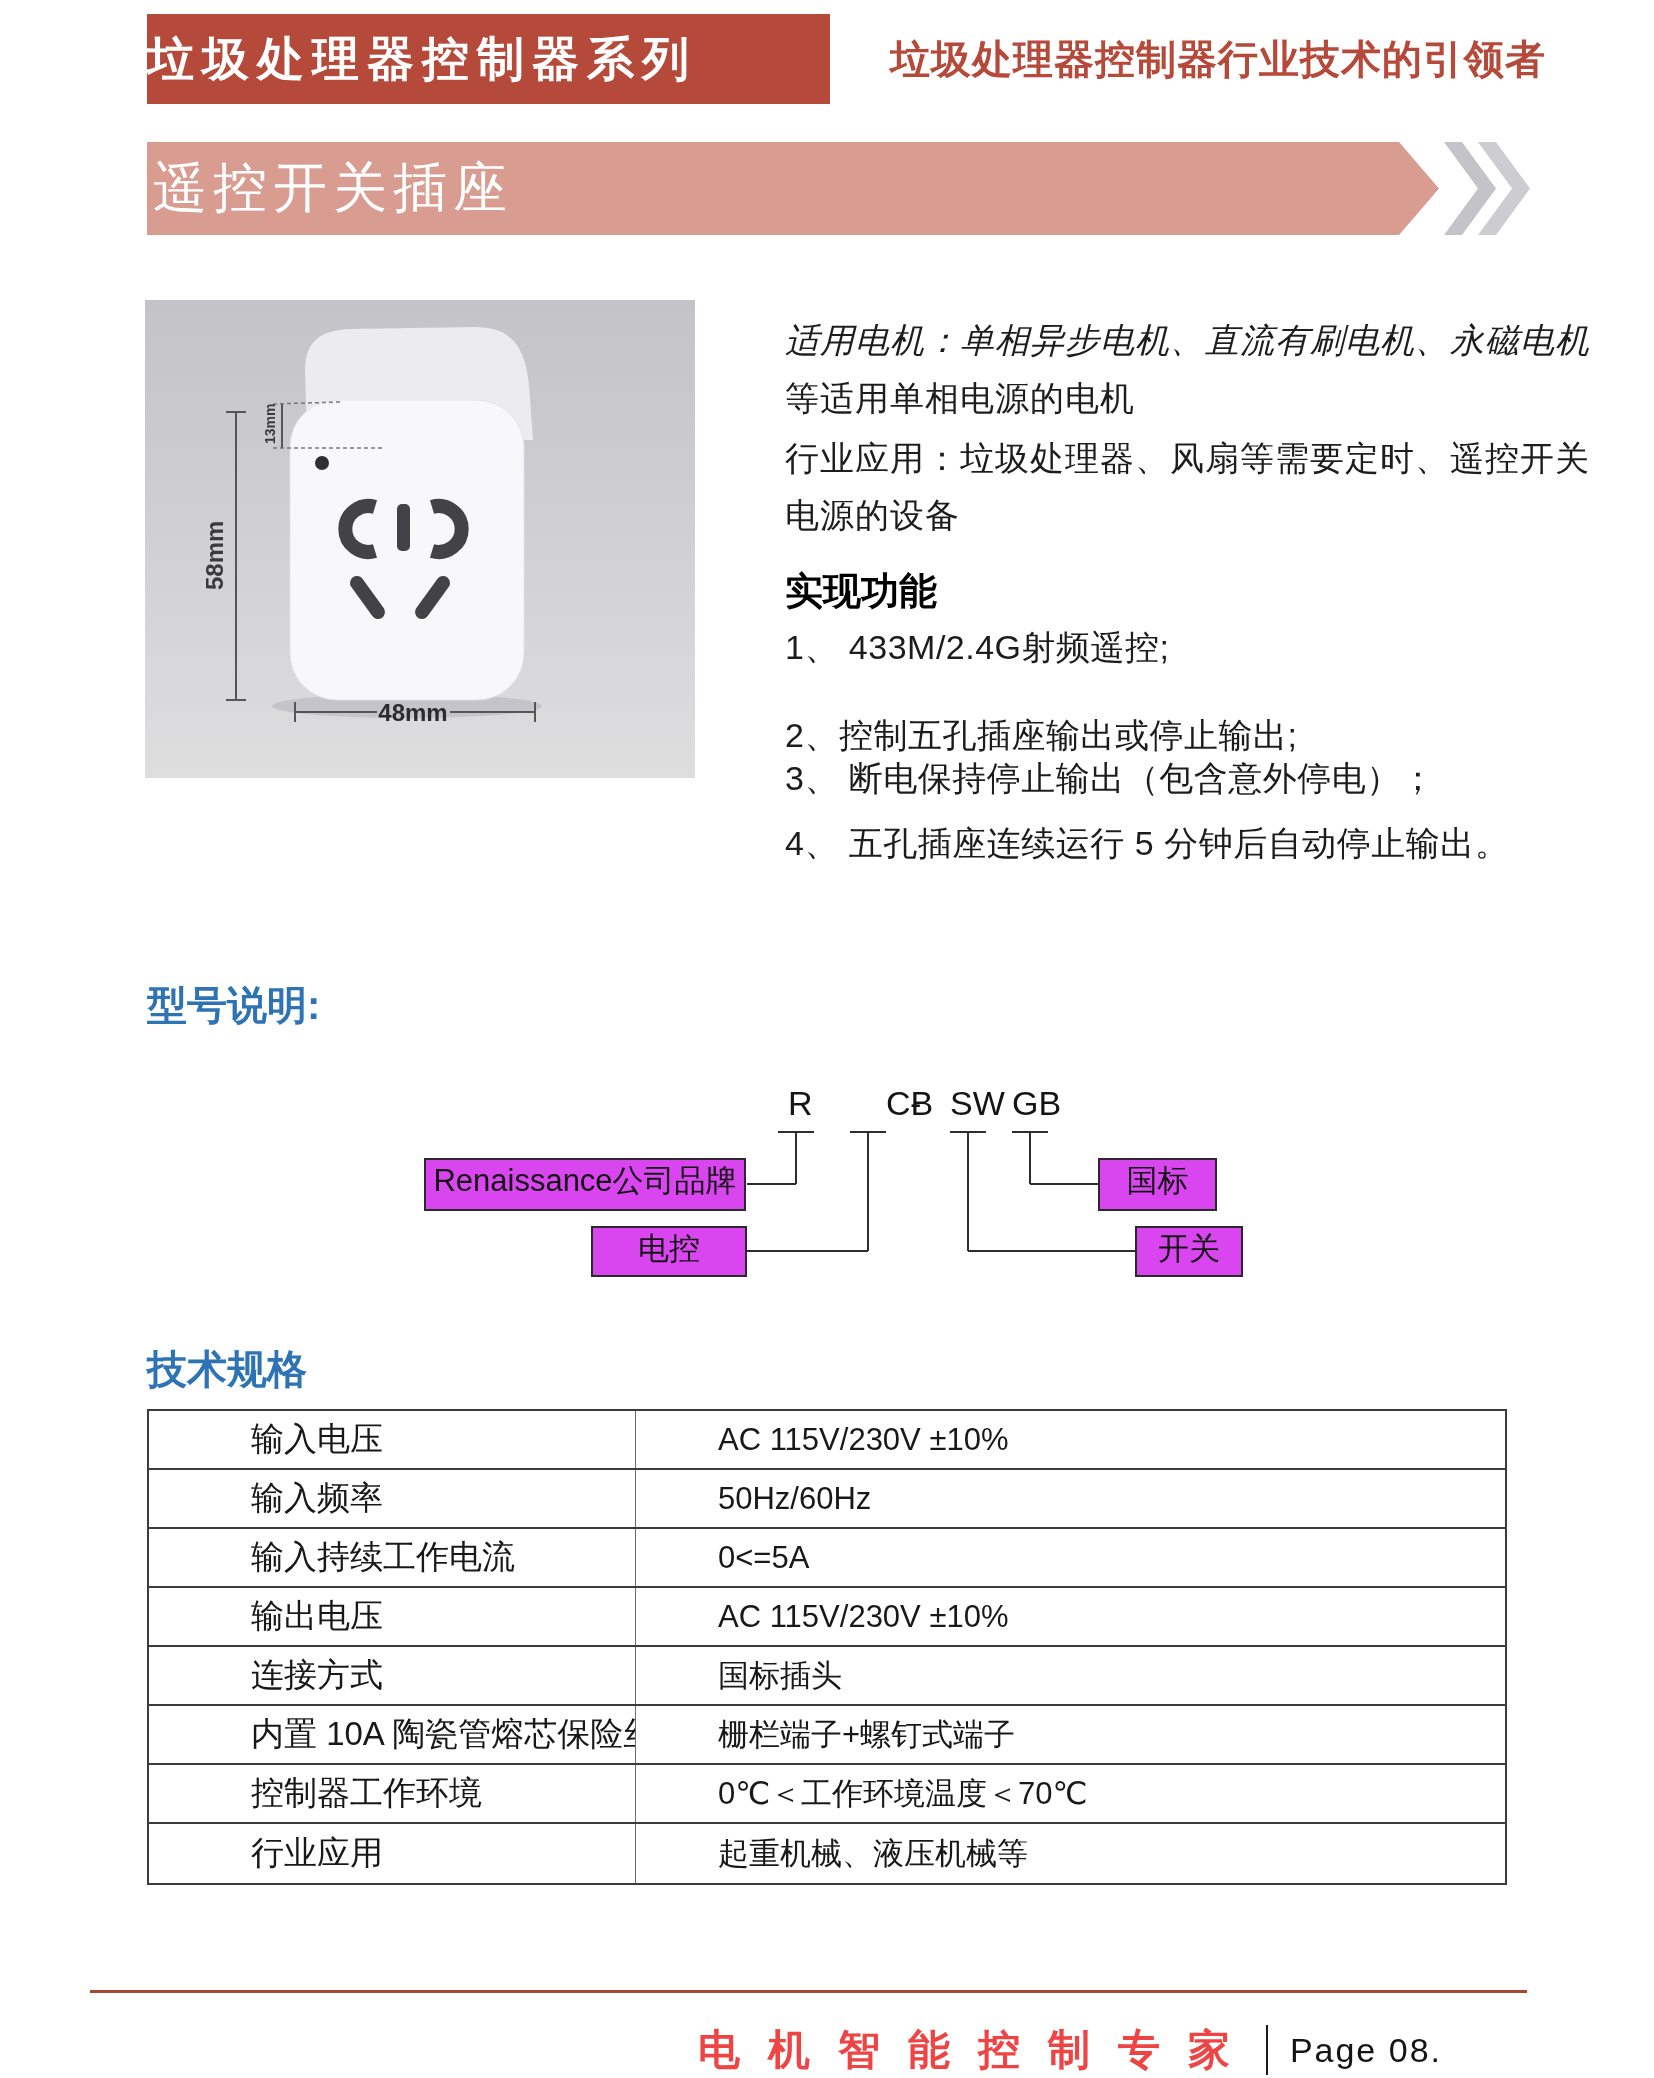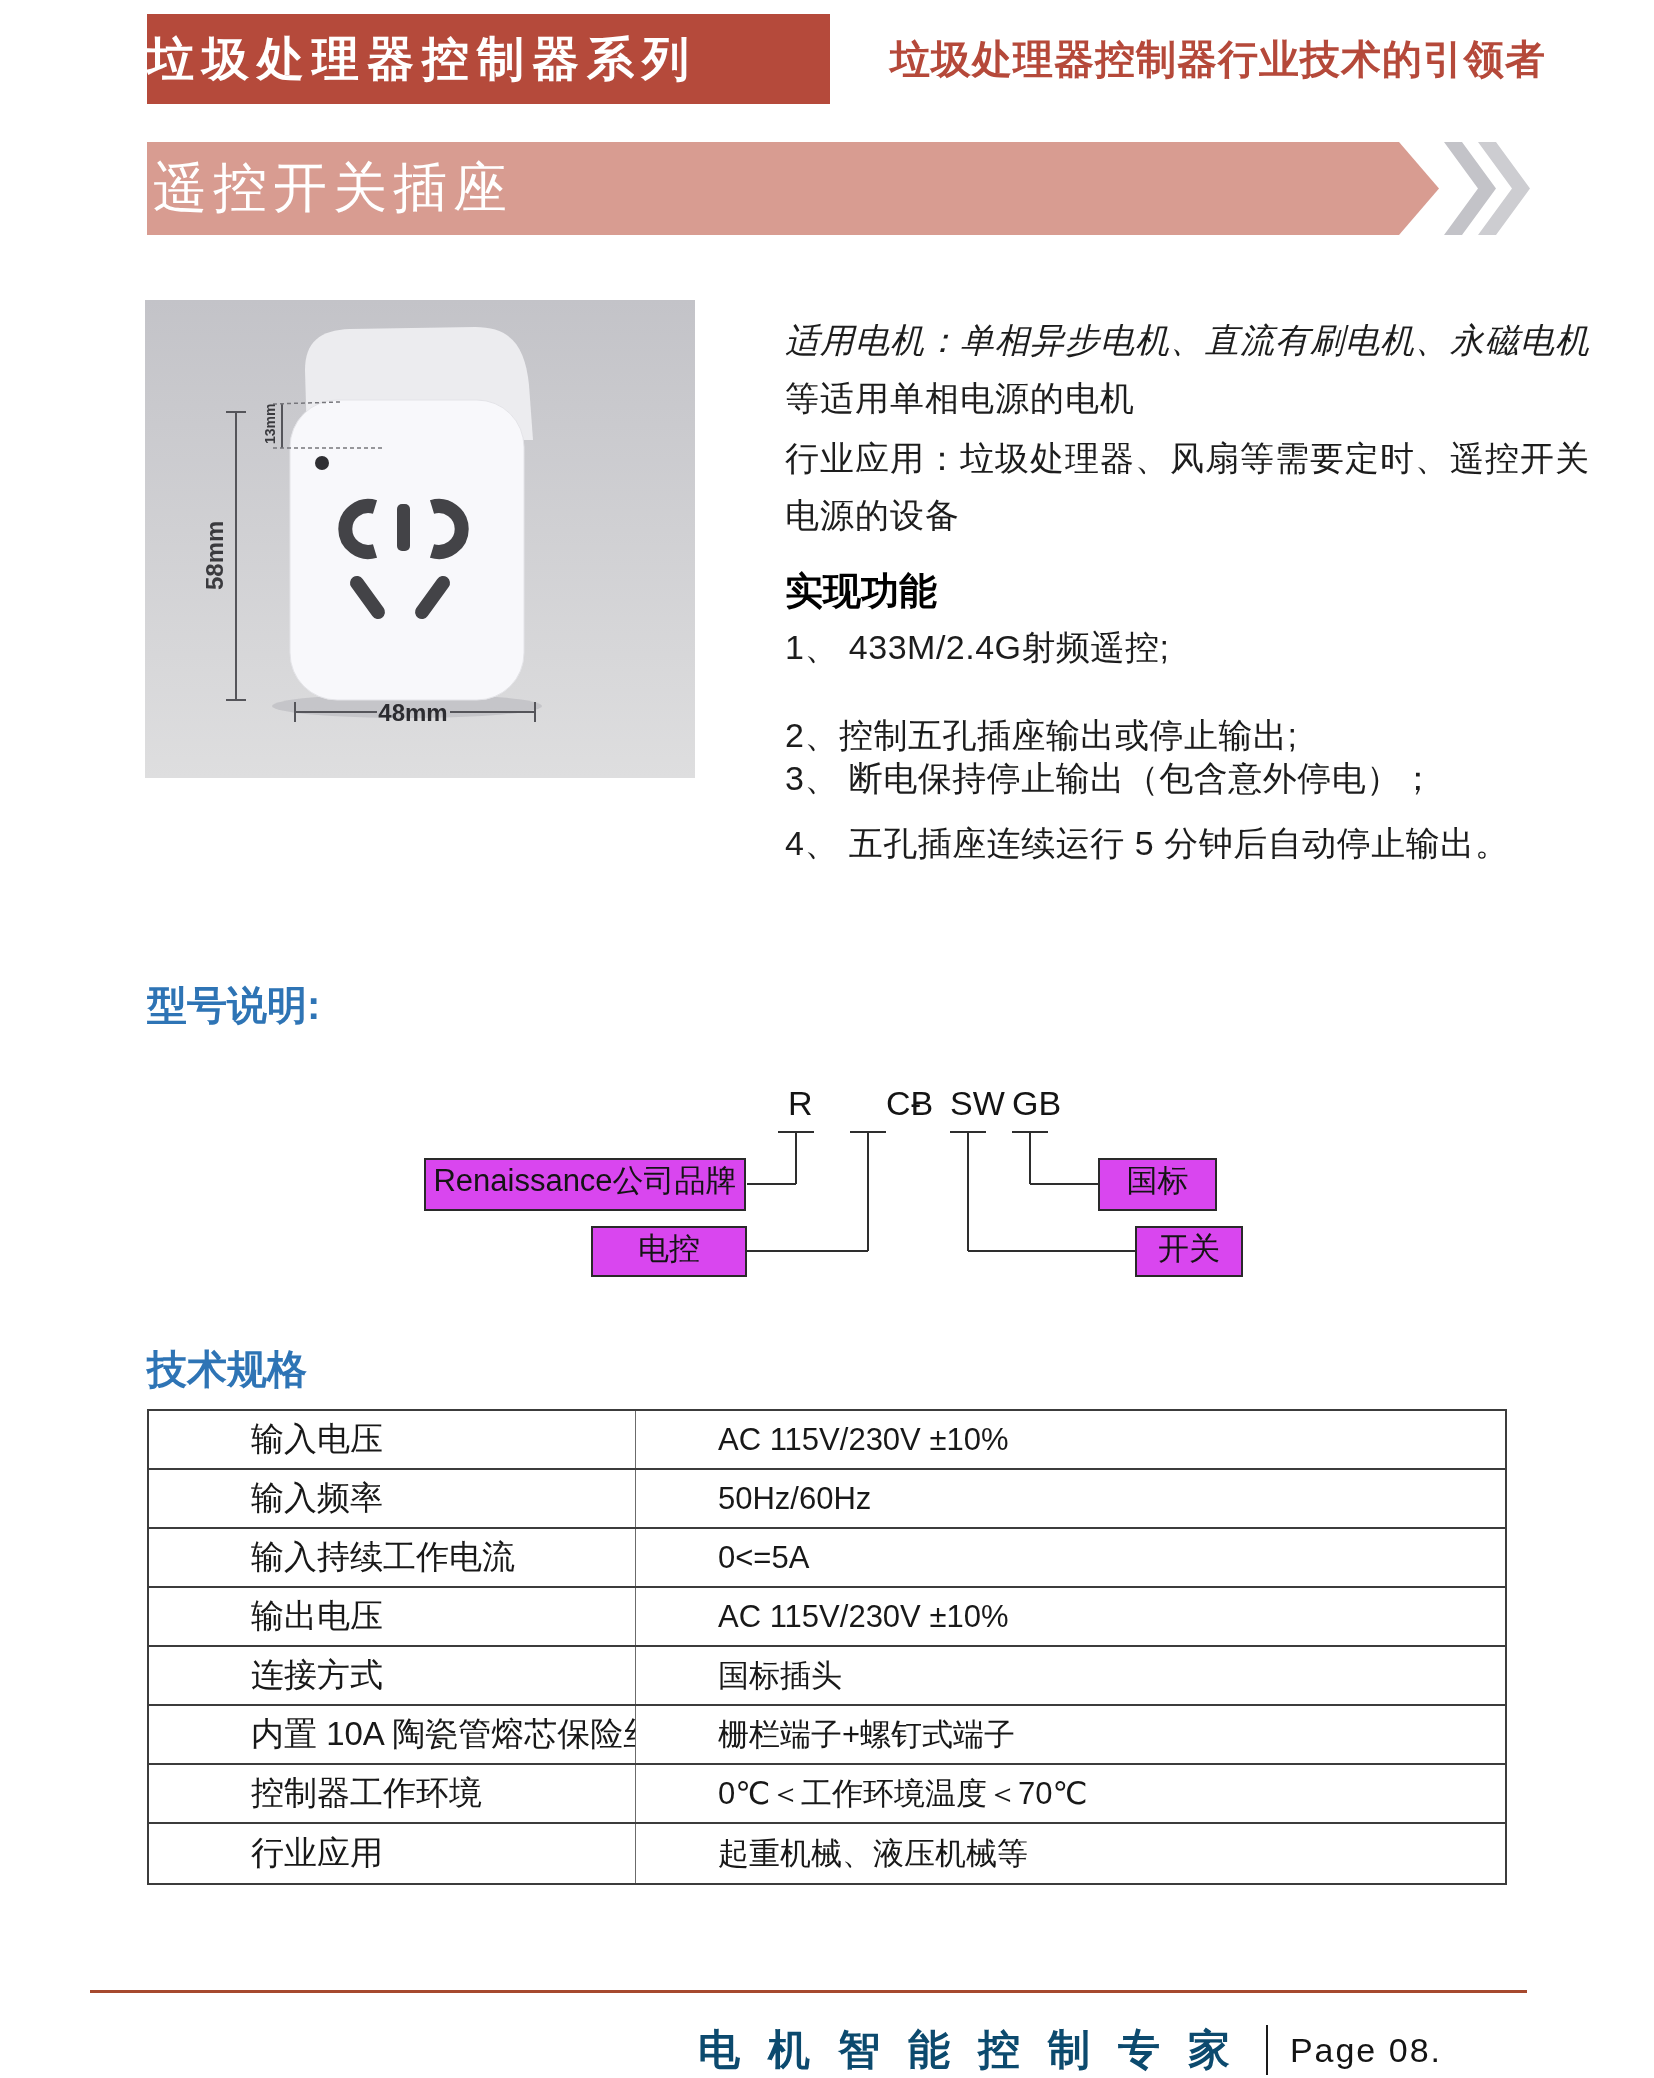--- a/index.html
+++ b/index.html
@@ -54,21 +54,21 @@
   }
   .spec-value{
     flex:1;padding-left:82px;font-size:31px;color:#181818;display:flex;align-items:center;white-space:nowrap;
   }
   
   .footer-rule{position:absolute;left:90px;top:1990px;width:1437px;height:3px;background:#a6492e;}
   .footer-row{
     position:absolute;left:0;top:2022px;width:1442px;display:flex;justify-content:flex-end;
     align-items:center;gap:8px;
   }
-  .footer-slogan{color:#0c4a6e;font-size:42px;font-weight:700;letter-spacing:28px;white-space:nowrap;}
+  .footer-slogan{color:#ef4444;font-size:42px;font-weight:700;letter-spacing:28px;white-space:nowrap;}
   .footer-divider{width:2px;height:50px;background:#1a1a1a;}
   .footer-page{font-size:34px;color:#141414;white-space:nowrap;padding-left:14px;letter-spacing:2px;}
 </style>
 </head>
 <body>
 
 <div id="page">
 
   <div class="header-box">
     <span>垃圾处理器控制器系列</span>

